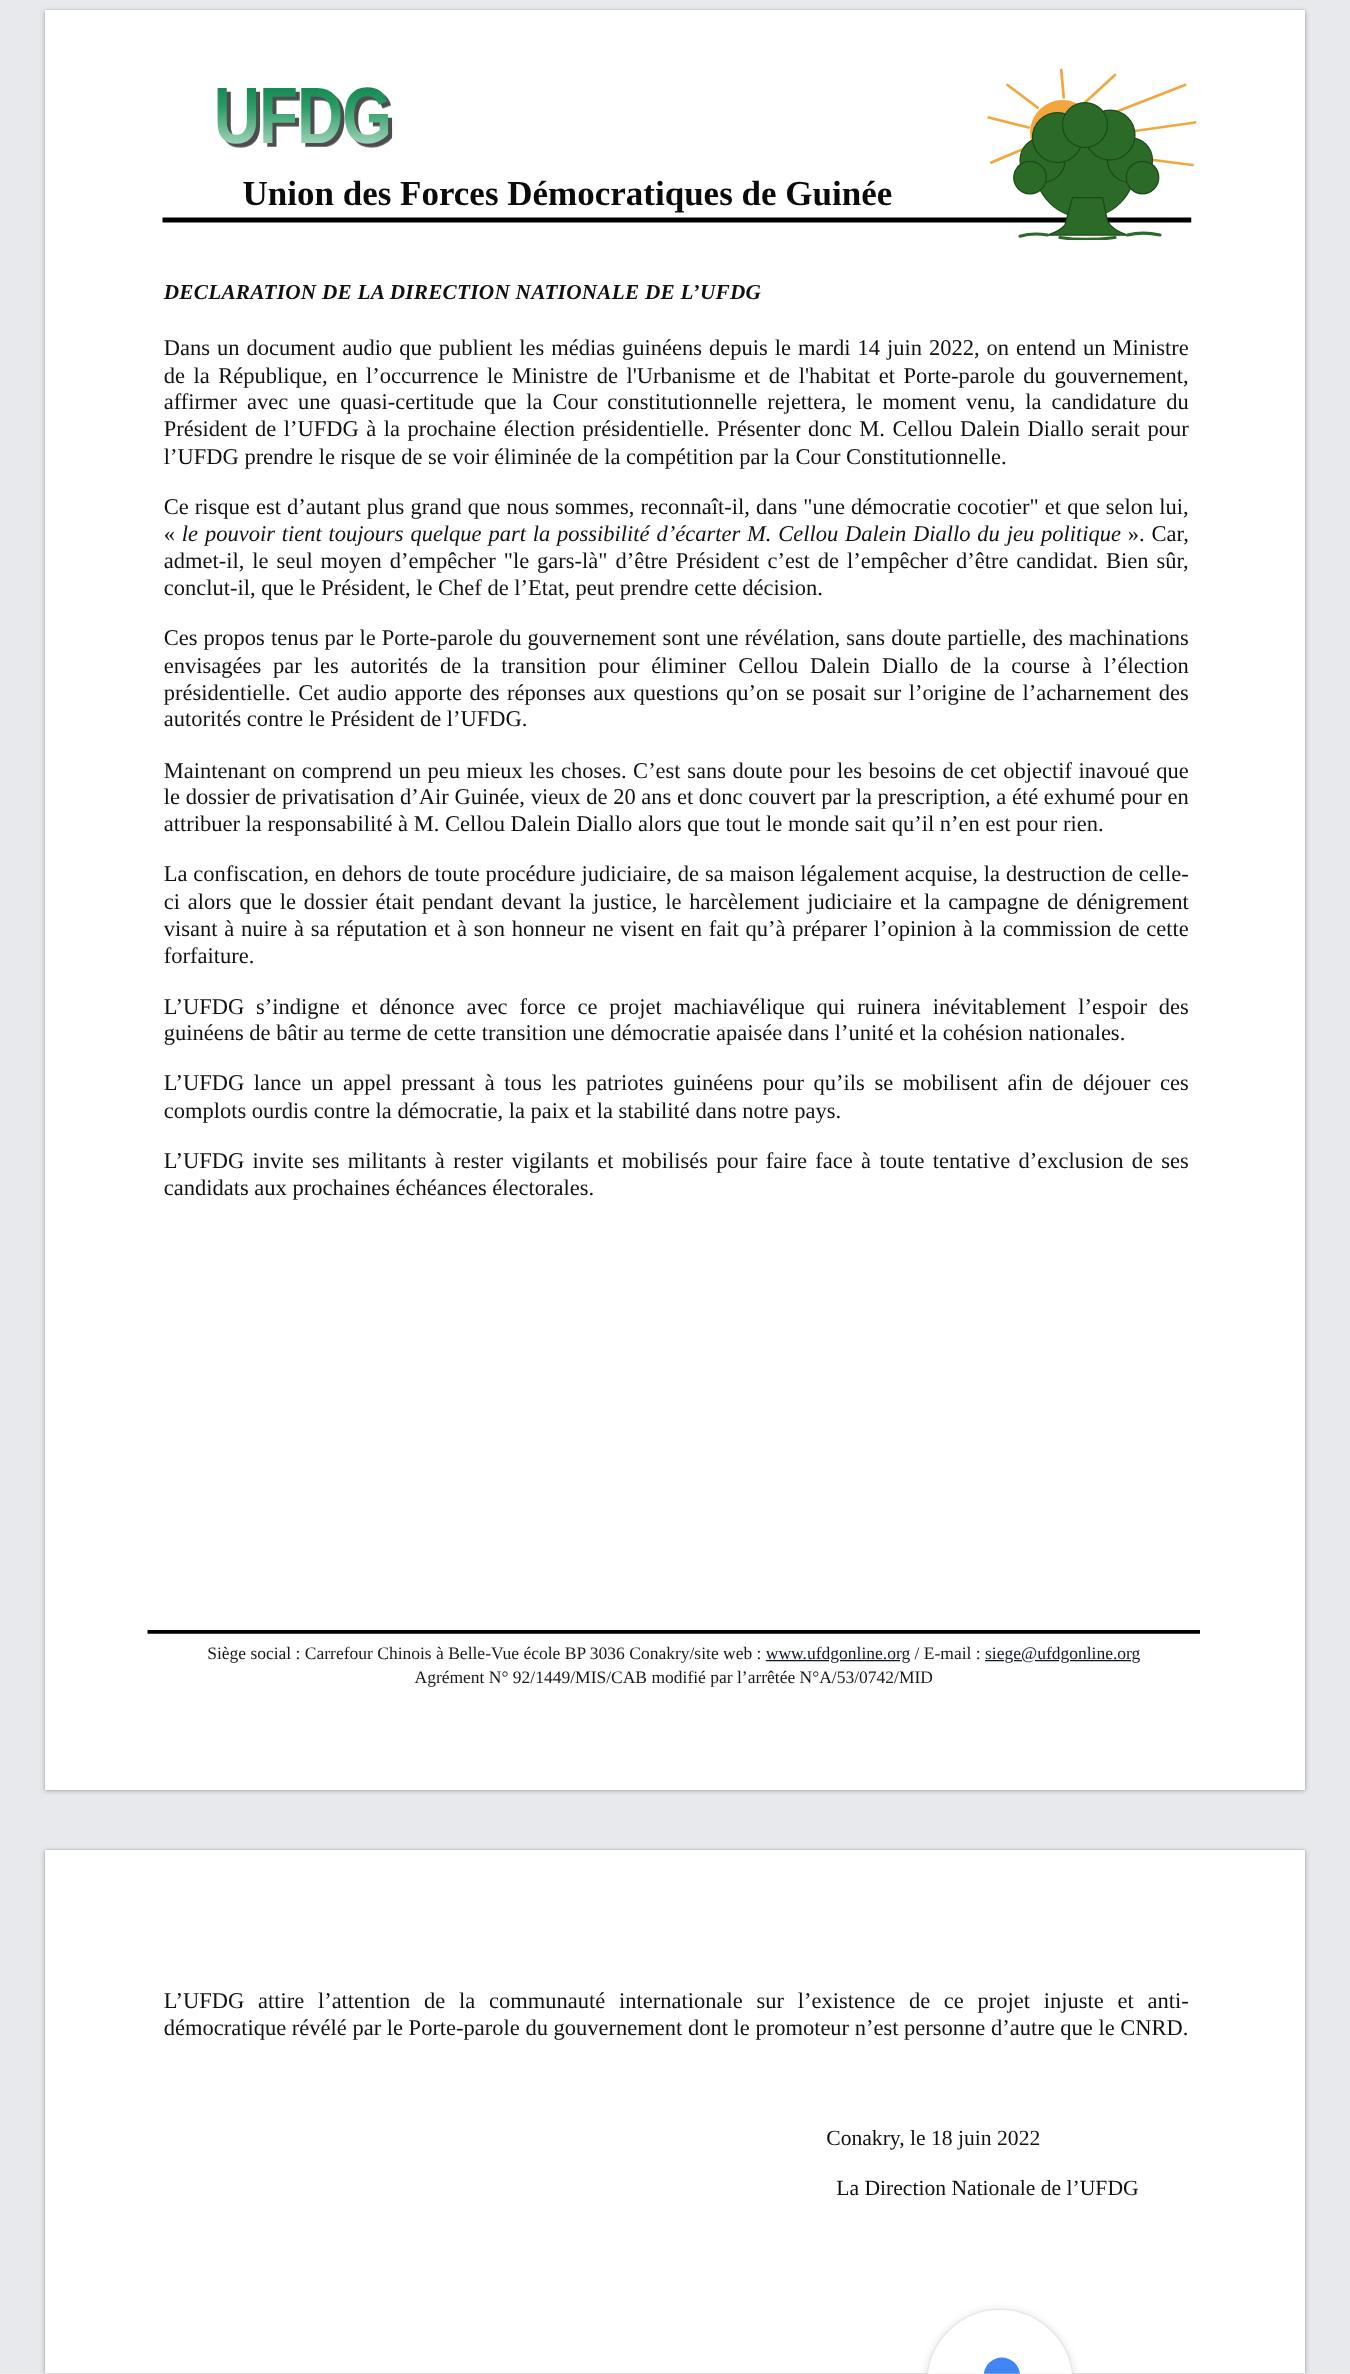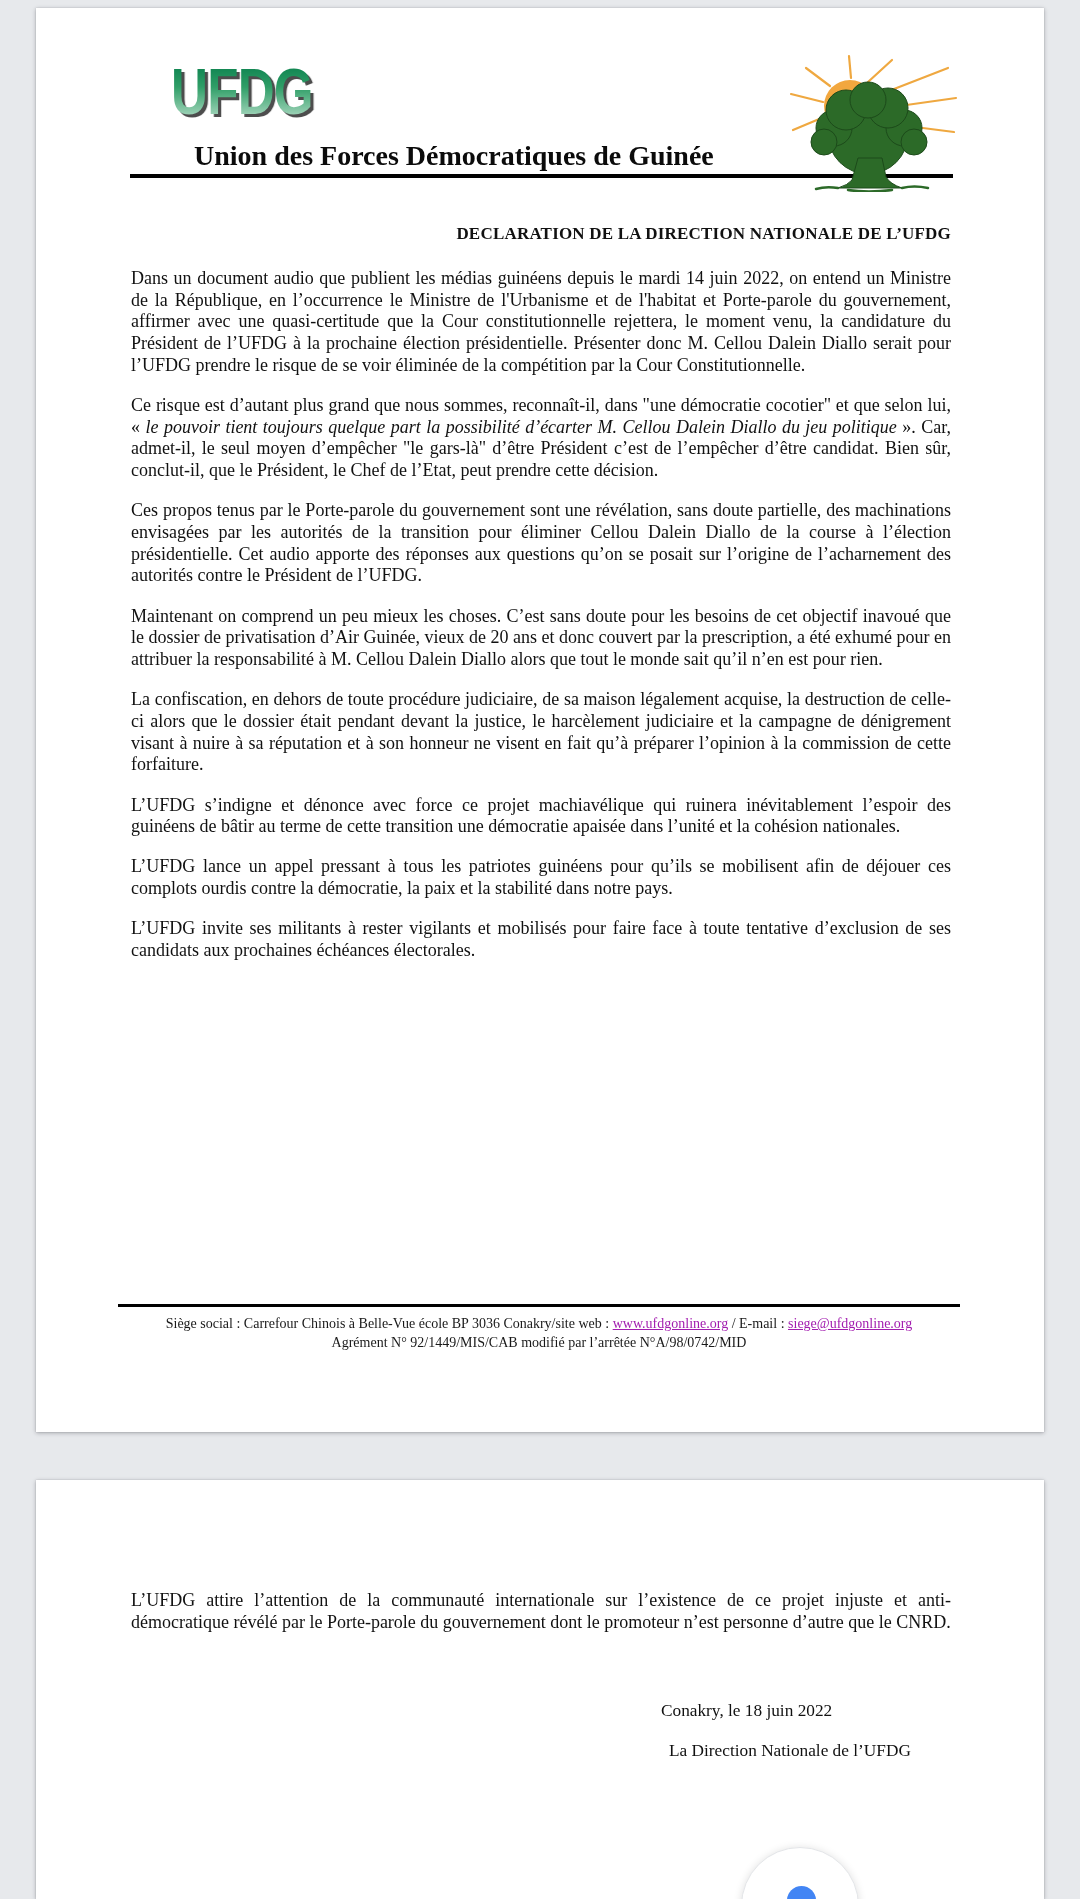--- a/index.html
+++ b/index.html
@@ -35,33 +35,33 @@
   }
   .org-name {
     position:absolute; left:63px; top:74px;
     font-size:28px; font-weight:700; white-space:nowrap; color:#0b0b0b;
   }
   .rule { position:absolute; left:-1px; top:108px; width:823px; height:4px; background:#000; }
   .tree-logo { position:absolute; left:657px; top:-12px; z-index:2; }
 
   
   .doc-title {
-    margin:40px 0 24px; text-align:right;
-    font-size:17px; font-weight:700; letter-spacing:.2px;
+    margin:40px 0 24px; text-align:left;
+    font-size:17px; font-weight:700; letter-spacing:.2px;font-style:italic;
   }
   p.body-par { margin:0 0 18.5px; font-size:18px; line-height:21.7px; text-align:justify; }
   p.body-par i { font-style:italic; }
 
   
   .footer {
     position:absolute; left:82px; top:1296px; width:842px;
     border-top:3px solid #000; padding-top:7px;
     text-align:center; font-size:14px; line-height:19px; color:#191919;
   }
-  .footer a { color:#a21caf; text-decoration:underline; cursor:pointer; }
+  .footer a { color:#0f172a; text-decoration:underline; cursor:pointer; }
 
   
   .sig-block p { margin:0; font-size:17.3px; line-height:22px; white-space:nowrap; }
   .date-line { margin:67px 0 0 530px !important; }
   .sig-line  { margin:18px 0 0 538px !important; }
 
   
   .fab {
     position:absolute; left:741px; top:1847px; width:118px; height:118px;
     border-radius:50%; background:#fff; border:1px solid #e4e6e9;
@@ -125,21 +125,21 @@
 
     <p class="body-par">Ces propos tenus par le Porte-parole du gouvernement sont une révélation, sans doute partielle, des machinations envisagées par les autorités de la transition pour éliminer Cellou Dalein Diallo de la course à l’élection présidentielle. Cet audio apporte des réponses aux questions qu’on se posait sur l’origine de l’acharnement des autorités contre le Président de l’UFDG.</p>
     <p class="body-par">Maintenant on comprend un peu mieux les choses. C’est sans doute pour les besoins de cet objectif inavoué que le dossier de privatisation d’Air Guinée, vieux de 20 ans et donc couvert par la prescription, a été exhumé pour en attribuer la responsabilité à M. Cellou Dalein Diallo alors que tout le monde sait qu’il n’en est pour rien.</p>
     <p class="body-par">La confiscation, en dehors de toute procédure judiciaire, de sa maison légalement acquise, la destruction de celle-ci alors que le dossier était pendant devant la justice, le harcèlement judiciaire et la campagne de dénigrement visant à nuire à sa réputation et à son honneur ne visent en fait qu’à préparer l’opinion à la commission de cette forfaiture.</p>
     <p class="body-par">L’UFDG s’indigne et dénonce avec force ce projet machiavélique qui ruinera inévitablement l’espoir des guinéens de bâtir au terme de cette transition une démocratie apaisée dans l’unité et la cohésion nationales.</p>
     <p class="body-par">L’UFDG lance un appel pressant à tous les patriotes guinéens pour qu’ils se mobilisent afin de déjouer ces complots ourdis contre la démocratie, la paix et la stabilité dans notre pays.</p>
     <p class="body-par">L’UFDG invite ses militants à rester vigilants et mobilisés pour faire face à toute tentative d’exclusion de ses candidats aux prochaines échéances électorales.</p>
 
     <div class="footer">
       <div><span>Siège social : Carrefour Chinois à Belle-Vue école BP 3036 Conakry/site web : </span><a>www.ufdgonline.org</a><span> / E-mail : </span><a>siege@ufdgonline.org</a></div>
-      <div>Agrément N° 92/1449/MIS/CAB modifié par l’arrêtée N°A/98/0742/MID</div>
+      <div>Agrément N° 92/1449/MIS/CAB modifié par l’arrêtée N°A/53/0742/MID</div>
     </div>
   </div>
 
   <div class="page page2">
     <p class="body-par">L’UFDG attire l’attention de la communauté internationale sur l’existence de ce projet injuste et anti-démocratique révélé par le Porte-parole du gouvernement dont le promoteur n’est personne d’autre que le CNRD.</p>
     <div class="sig-block">
       <p class="date-line">Conakry, le 18 juin 2022</p>
       <p class="sig-line">La Direction Nationale de l’UFDG</p>
     </div>
   </div>

